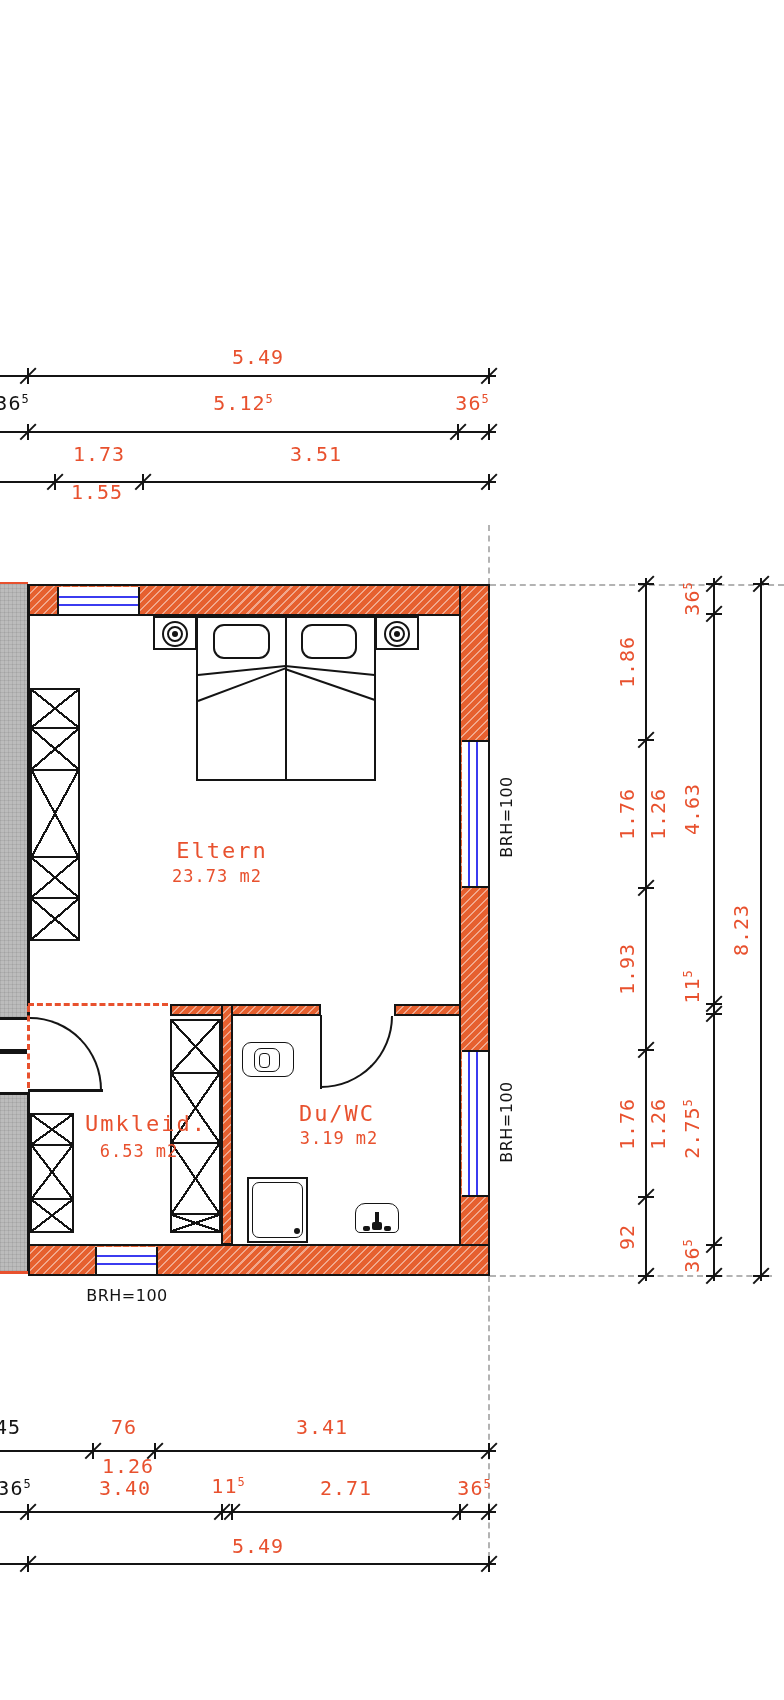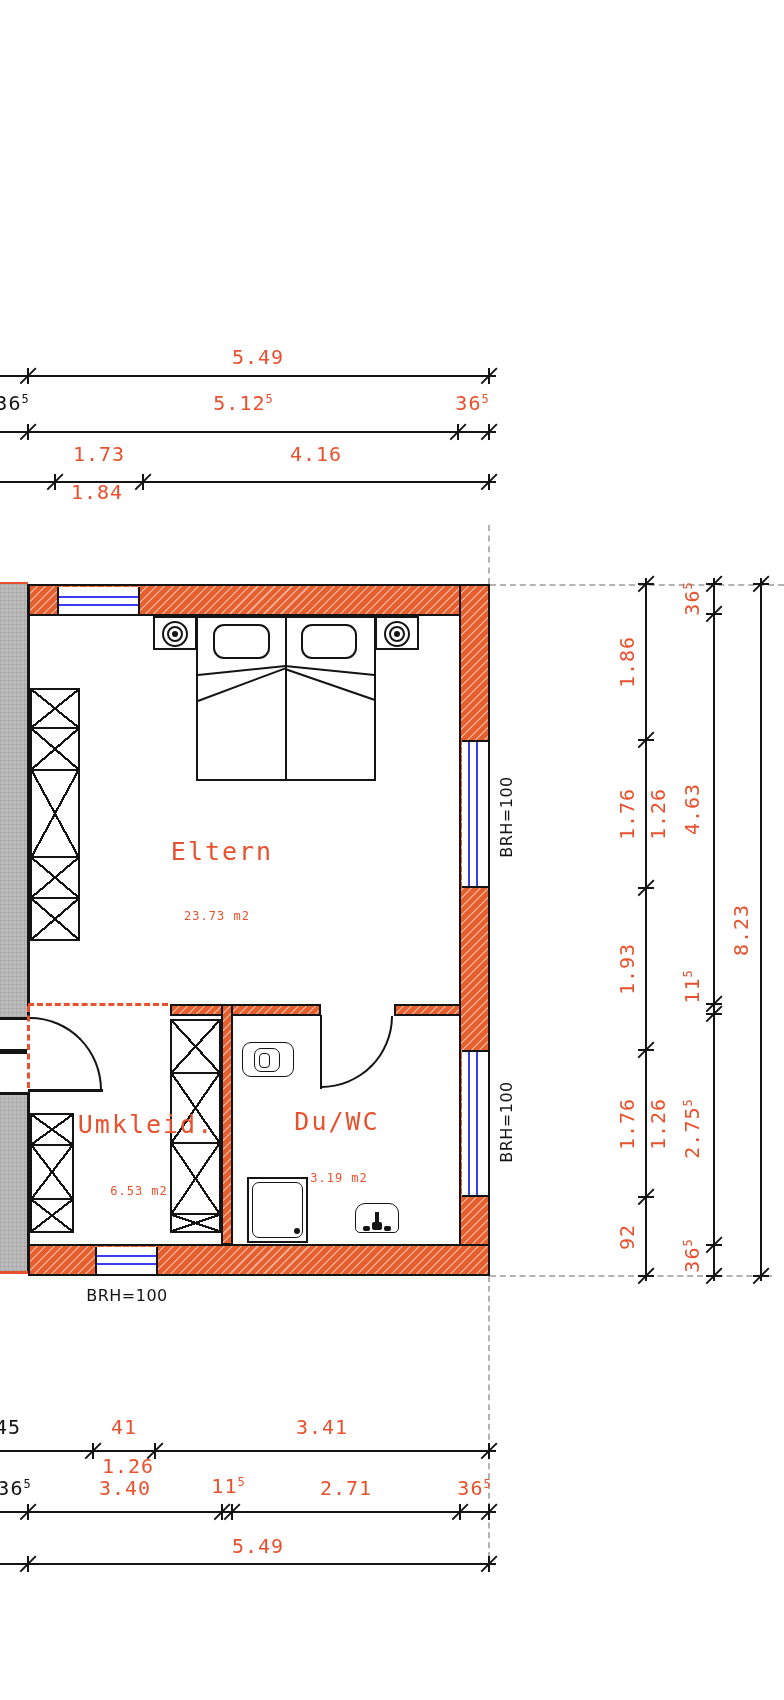--- a/index.html
+++ b/index.html
@@ -44,24 +44,24 @@
   .tick{position:absolute;width:0;height:0;}
   .tick i{position:absolute;background:#141414;display:block;}
   .tick .tb-v{left:-1px;top:-8px;width:2px;height:16px;}
   .tick .tb-h{left:-8px;top:-1px;width:16px;height:2px;}
   .tick .ts{left:-1.2px;top:-11px;width:2.4px;height:22px;transform:rotate(45deg);}
   .dim{position:absolute;color:var(--accent);font-size:20px;letter-spacing:1px;white-space:nowrap;
        transform:translate(-50%,-50%);line-height:1;}
   .dim sup{font-size:12px;letter-spacing:0;}
   .dim.black{color:#141414;}
   .dim.rot{transform:translate(-50%,-50%) rotate(-90deg);}
-  .room-name{position:absolute;color:var(--accent);font-size:25px;letter-spacing:2px;white-space:nowrap;
+  .room-name{position:absolute;color:var(--accent);font-size:22px;letter-spacing:2px;white-space:nowrap;
        transform:translate(-50%,-50%);line-height:1;}
-  .room-area{position:absolute;color:var(--accent);font-size:12px;letter-spacing:1px;white-space:nowrap;
-       transform:translate(-50%,-50%);line-height:1;margin-top:40px;}
+  .room-area{position:absolute;color:var(--accent);font-size:17px;letter-spacing:1px;white-space:nowrap;
+       transform:translate(-50%,-50%);line-height:1;}
   .brh{position:absolute;color:#141414;font-size:16px;letter-spacing:0.5px;white-space:nowrap;
        font-family:"DejaVu Sans", sans-serif;transform:translate(-50%,-50%);line-height:1;}
   .brh.rot{transform:translate(-50%,-50%) rotate(-90deg);}
 </style>
 </head>
 <body>
 
 <div id="canvas">
 
   <div class="dash-gray-v" style="left:488px;top:525px;height:59px;"></div>
@@ -294,24 +294,24 @@
         <i class="tb-h"></i>
         <i class="ts"></i>
       </div>
     </div>
   <div id="texts" class="abs" style="left:0;top:0;width:784px;height:1700px;">
       <div class="dim" style="left: 258px; top: 357px;">5.49</div>
       <div class="dim black" style="left: 12px; top: 403px;">36<sup>5</sup></div>
       <div class="dim" style="left: 243px; top: 403px;">5.12<sup>5</sup></div>
       <div class="dim" style="left: 472px; top: 403px;">36<sup>5</sup></div>
       <div class="dim" style="left: 99px; top: 454px;">1.73</div>
-      <div class="dim" style="left: 316px; top: 454px;">4.16</div>
-      <div class="dim" style="left: 97px; top: 492px;">1.84</div>
+      <div class="dim" style="left: 316px; top: 454px;">3.51</div>
+      <div class="dim" style="left: 97px; top: 492px;">1.55</div>
       <div class="dim black" style="left: 8px; top: 1427px;">45</div>
-      <div class="dim" style="left: 124px; top: 1427px;">41</div>
+      <div class="dim" style="left: 124px; top: 1427px;">76</div>
       <div class="dim" style="left: 322px; top: 1427px;">3.41</div>
       <div class="dim" style="left: 128px; top: 1466px;">1.26</div>
       <div class="dim black" style="left: 14px; top: 1488px;">36<sup>5</sup></div>
       <div class="dim" style="left: 125px; top: 1488px;">3.40</div>
       <div class="dim" style="left: 228px; top: 1486px;">11<sup>5</sup></div>
       <div class="dim" style="left: 346px; top: 1488px;">2.71</div>
       <div class="dim" style="left: 474px; top: 1488px;">36<sup>5</sup></div>
       <div class="dim" style="left: 258px; top: 1546px;">5.49</div>
       <div class="dim rot" style="left: 627px; top: 662px;">1.86</div>
       <div class="dim rot" style="left: 627px; top: 814px;">1.76</div>
@@ -323,19 +323,19 @@
       <div class="dim rot" style="left: 692px; top: 599px;">36<sup>5</sup></div>
       <div class="dim rot" style="left: 692px; top: 809px;">4.63</div>
       <div class="dim rot" style="left: 692px; top: 987px;">11<sup>5</sup></div>
       <div class="dim rot" style="left: 692px; top: 1129px;">2.75<sup>5</sup></div>
       <div class="dim rot" style="left: 692px; top: 1256px;">36<sup>5</sup></div>
       <div class="dim rot" style="left: 741px; top: 930px;">8.23</div>
       <div class="room-name" style="left: 222px; top: 851px;">Eltern</div>
       <div class="room-area" style="left: 217px; top: 876px;">23.73 m2</div>
       <div class="room-name" style="left: 146px; top: 1124px;">Umkleid.</div>
       <div class="room-area" style="left: 139px; top: 1151px;">6.53 m2</div>
-      <div class="room-name" style="left: 337px; top: 1114px; margin-top: 7px;">Du/WC</div>
+      <div class="room-name" style="left: 337px; top: 1114px;">Du/WC</div>
       <div class="room-area" style="left: 339px; top: 1138px;">3.19 m2</div>
       <div class="brh rot" style="left: 507px; top: 817px;">BRH=100</div>
       <div class="brh rot" style="left: 507px; top: 1122px;">BRH=100</div>
       <div class="brh" style="left: 127px; top: 1296px;">BRH=100</div>
     </div>
 </div>
 
 </body></html>

